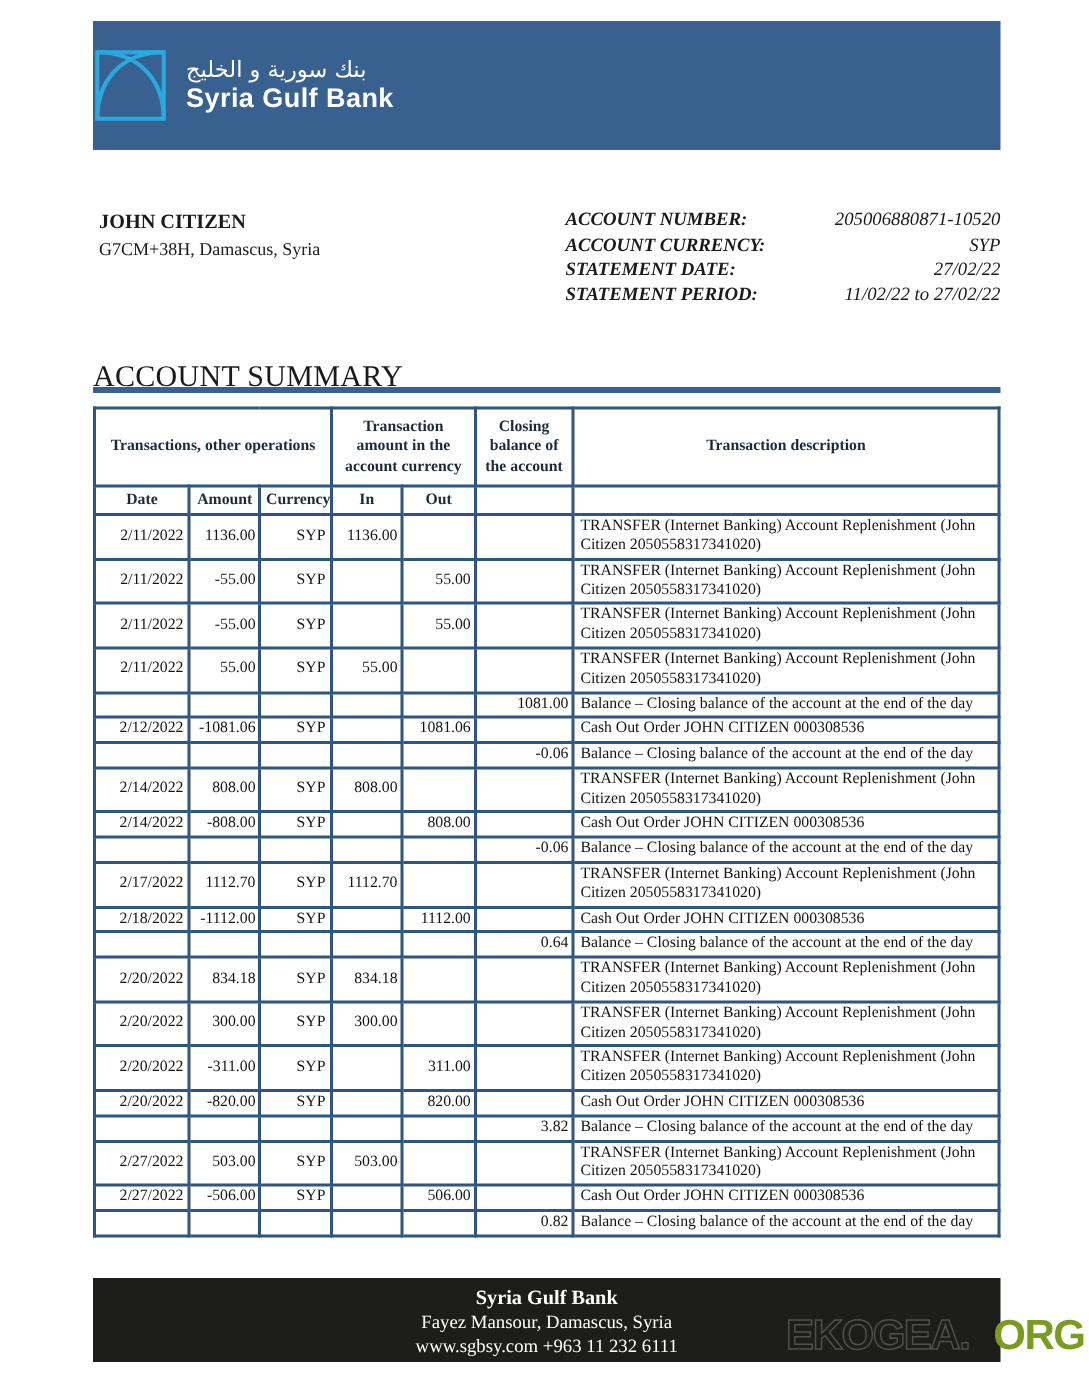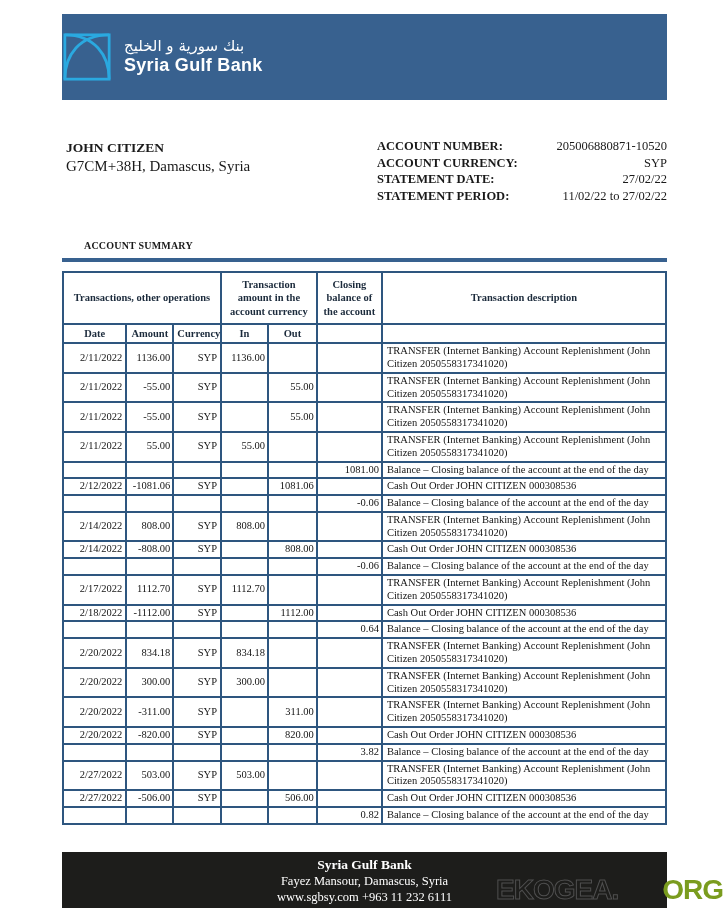--- a/index.html
+++ b/index.html
@@ -10,28 +10,28 @@
   .banner{position:absolute;left:62px;top:14px;width:605px;height:86px;background:#38618f;
           display:flex;align-items:center;box-sizing:border-box;padding-left:1px;}
   .logo{flex:0 0 auto;margin-right:13px;}
   .banner-text{display:flex;flex-direction:column;line-height:1.15;}
   .bank-arabic{font-family:"DejaVu Sans", sans-serif;font-size:15px;color:#fff;direction:rtl;text-align:left;}
   .bank-english{font-family:"Liberation Sans", sans-serif;font-weight:bold;font-size:18px;color:#fff;letter-spacing:0.3px;}
 
   
   .info-section{position:absolute;left:66px;top:138px;width:601px;display:flex;justify-content:space-between;}
   .customer-name{font-weight:bold;font-size:13.5px;line-height:19px;}
-  .customer-address{font-size:15px;line-height:18px;}
-  .acct-info{width:290px;}
+  .customer-address{font-size:12px;line-height:18px;}
+  .acct-info{width:290px;font-style:italic;}
   .acct-row{display:flex;justify-content:space-between;font-size:12.5px;line-height:16.5px;}
   .acct-label{font-weight:bold;white-space:nowrap;margin-right:8px;}
   .acct-value{text-align:center;white-space:nowrap;}
 
   
-  .summary-title{position:absolute;left:84px;top:240px;font-weight:bold;font-size:10px;letter-spacing:0.2px;}
+  .summary-title{position:absolute;left:62px;top:240px;font-weight:normal;font-size:20px;letter-spacing:0.2px;}
   .title-rule{position:absolute;left:62px;top:258px;width:605px;height:4px;background:#38618f;}
 
   
   .tx-table{position:absolute;left:62px;top:271px;width:605px;border-collapse:collapse;
             font-size:10.5px;table-layout:fixed;}
   .tx-table th,.tx-table td{border:2px solid #2e567f;box-sizing:border-box;}
   .tx-table thead th{font-weight:bold;color:#1c2b3c;text-align:center;vertical-align:middle;
                      padding:2px 3px;line-height:1.25;}
   .group-row th{height:52px;}
   .sub-row th{height:17px;padding:1px 2px;}
@@ -42,23 +42,23 @@
 
   
   .footer{position:absolute;left:62px;top:852px;width:605px;height:56px;background:#1d1d1b;
           color:#ffffff;text-align:center;box-sizing:border-box;padding-top:4px;}
   .footer-line1{font-weight:bold;font-size:13.5px;line-height:17px;}
   .footer-line2,.footer-line3{font-size:12.5px;line-height:16px;}
 
   
   .watermark{position:absolute;right:3px;top:874px;display:flex;align-items:center;
              font-family:"Liberation Sans", sans-serif;font-weight:bold;font-size:28px;
-             letter-spacing:-1px;white-space:nowrap;}
+             letter-spacing:-1px;white-space:nowrap;gap:16px;}
   .wm-outline{color:transparent;-webkit-text-stroke:1px #4f4f4f;}
-  .wm-solid{color:#7a9c1e;margin-left:44px;}
+  .wm-solid{color:#7a9c1e;}
 </style>
 </head>
 <body>
 
 <div class="page">
 
   <div class="banner">
     <svg class="logo" width="48" height="48" viewBox="0 0 52 52">
       <rect x="2" y="2" width="48" height="48" fill="none" stroke="#2aa9e0" stroke-width="3"></rect>
       <path d="M2,50 C2,24 18,2 50,2" fill="none" stroke="#2aa9e0" stroke-width="3"></path>

